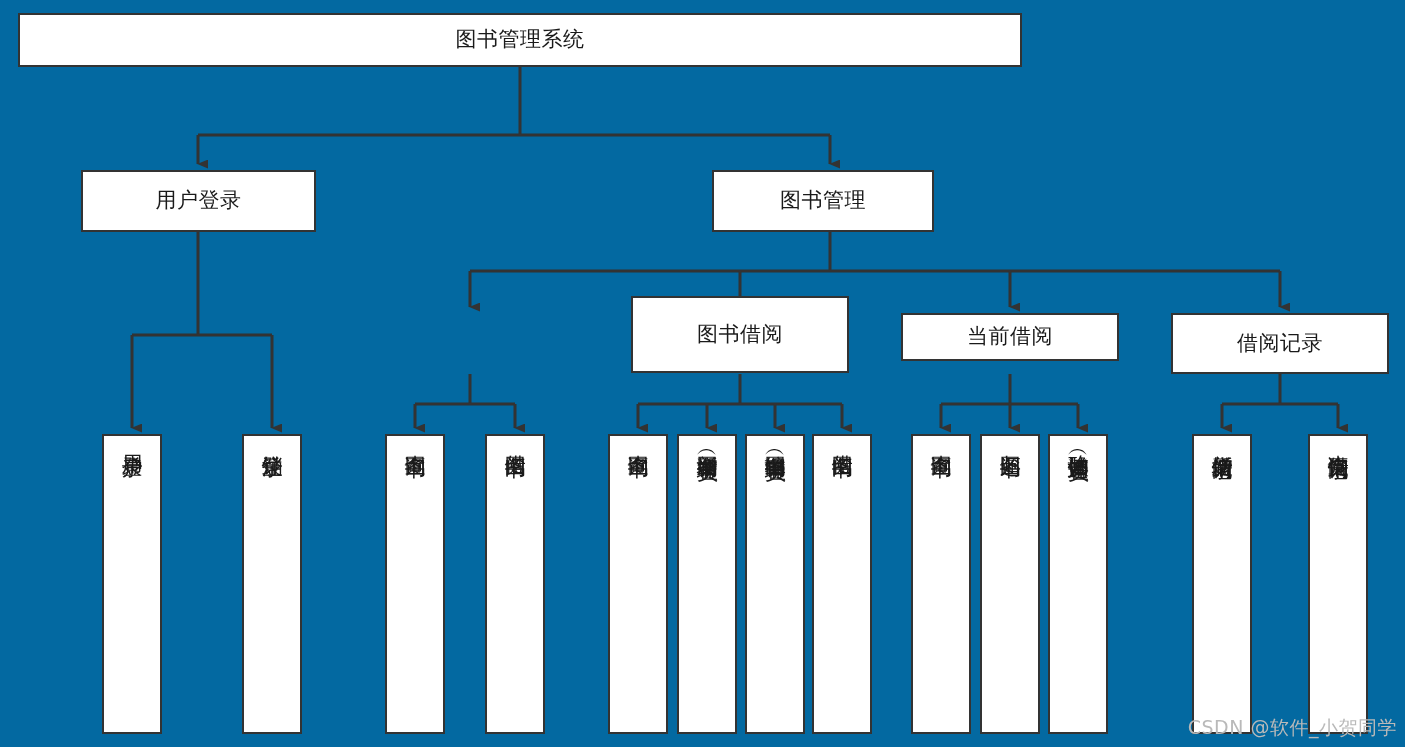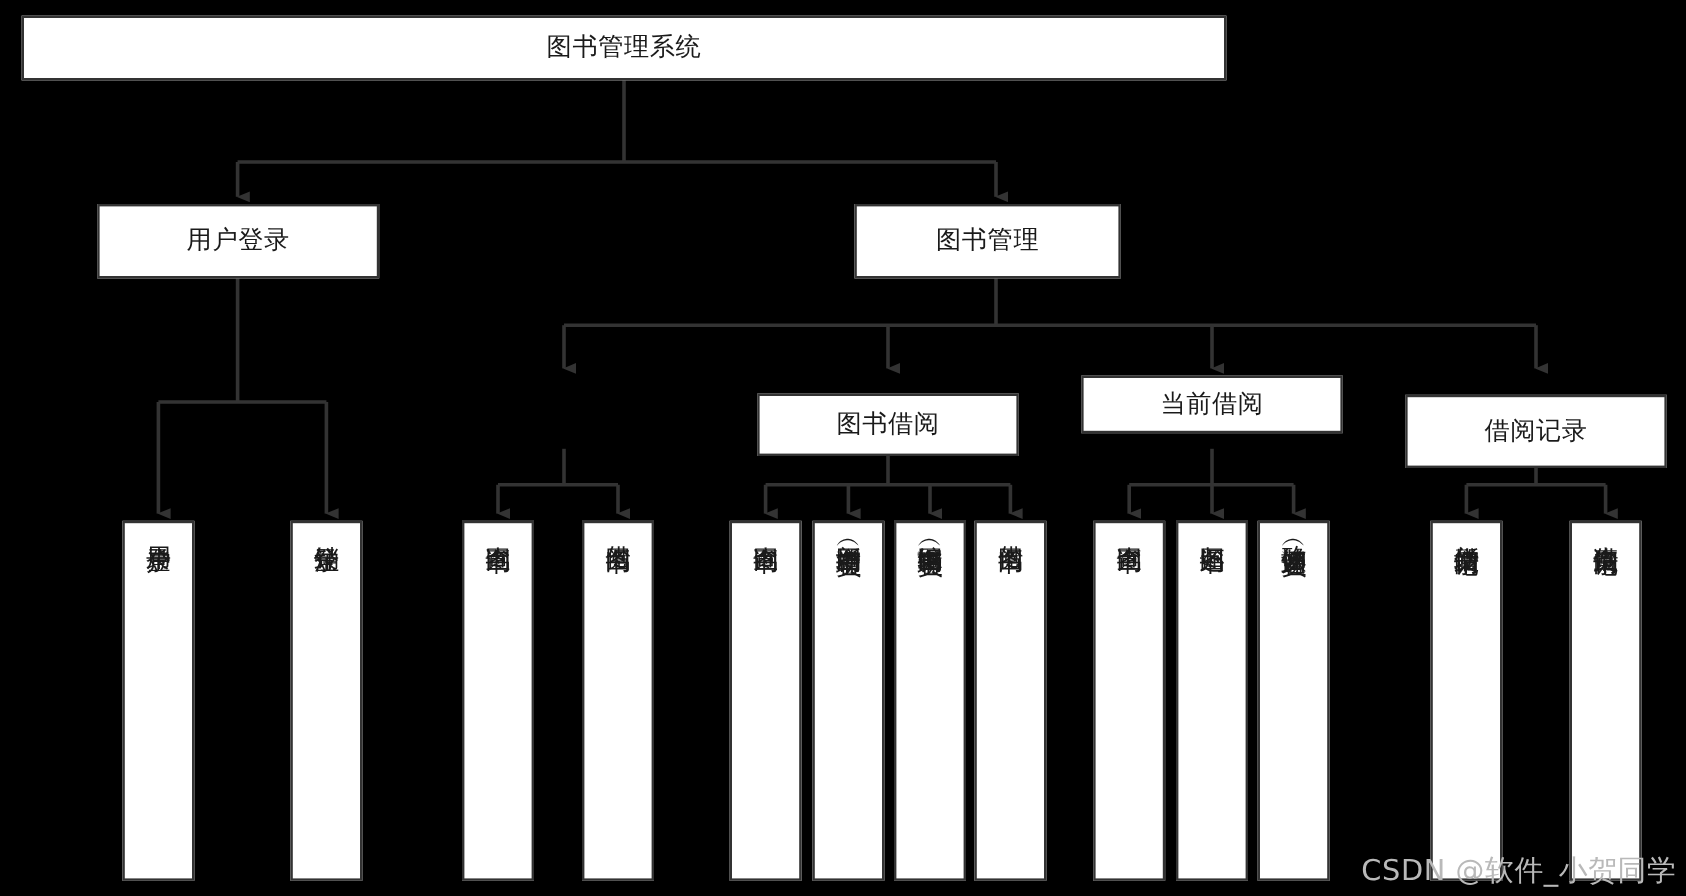--- a/index.html
+++ b/index.html
@@ -8,21 +8,21 @@
     padding: 0;
     background: #ffffff;
   }
   body {
     font-family: "DejaVu Sans", "Liberation Sans", sans-serif;
   }
   #diagram-root {
     position: relative;
     width: 1405px;
     height: 747px;
-    background: #000000;
+    background: #0369a1;
     overflow: hidden;
   }
   #diagram-svg {
     position: absolute;
     left: 0;
     top: 0;
     width: 1405px;
     height: 747px;
   }
   .node {
@@ -60,21 +60,21 @@
     font-size: 21px;
     line-height: 1.06;
     letter-spacing: 1px;
     white-space: nowrap;
     transform: none;
   }
   .watermark {
     position: absolute;
     right: 8px;
     bottom: 6px;
-    font-size: 24px;
+    font-size: 19px;
     color: #b9b9b9;
     z-index: 5;
     white-space: nowrap;
     letter-spacing: 0.5px;
   }
 </style>
 </head>
 <body>
 
 <div id="diagram-root">
@@ -136,29 +136,29 @@
 
   <div class="node horizontal" style="left:81px; top:170px; width:235px; height:62px;">
     <span class="node-label">用户登录</span>
   </div>
 
   <div class="node horizontal" style="left:712px; top:170px; width:222px; height:62px;">
     <span class="node-label">图书管理</span>
   </div>
 
 
-  <div class="node horizontal" style="left:631px; top:328px; width:218px; height:52px;">
+  <div class="node horizontal" style="left:631px; top:296px; width:218px; height:77px;">
     <span class="node-label">图书借阅</span>
   </div>
 
   <div class="node horizontal" style="left:901px; top:313px; width:218px; height:48px;">
     <span class="node-label">当前借阅</span>
   </div>
 
-  <div class="node horizontal" style="left:1171px; top:313px; width:218px; height:61px;margin-top:16px;">
+  <div class="node horizontal" style="left:1171px; top:313px; width:218px; height:61px;">
     <span class="node-label">借阅记录</span>
   </div>
 
   <div class="node vertical" style="left:102px; top:434px; width:60px; height:300px;">
     <span class="node-label">用户登录</span>
   </div>
 
   <div class="node vertical" style="left:242px; top:434px; width:60px; height:300px;">
     <span class="node-label">注销登录</span>
   </div>

